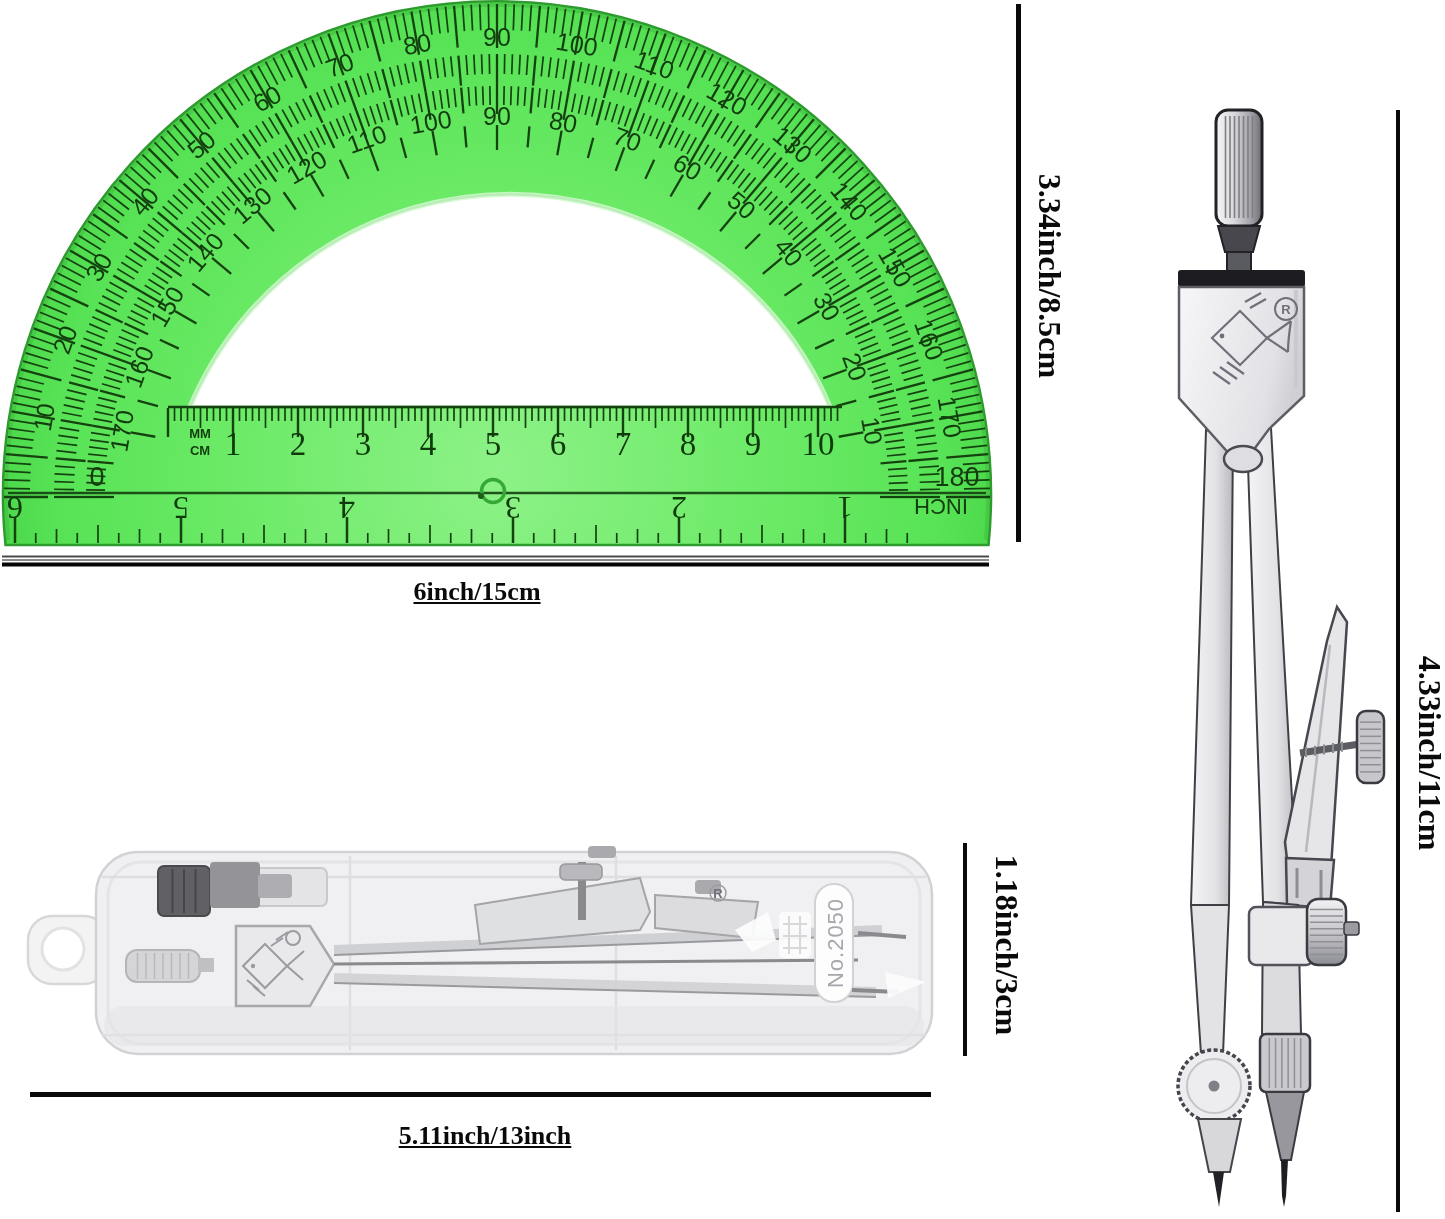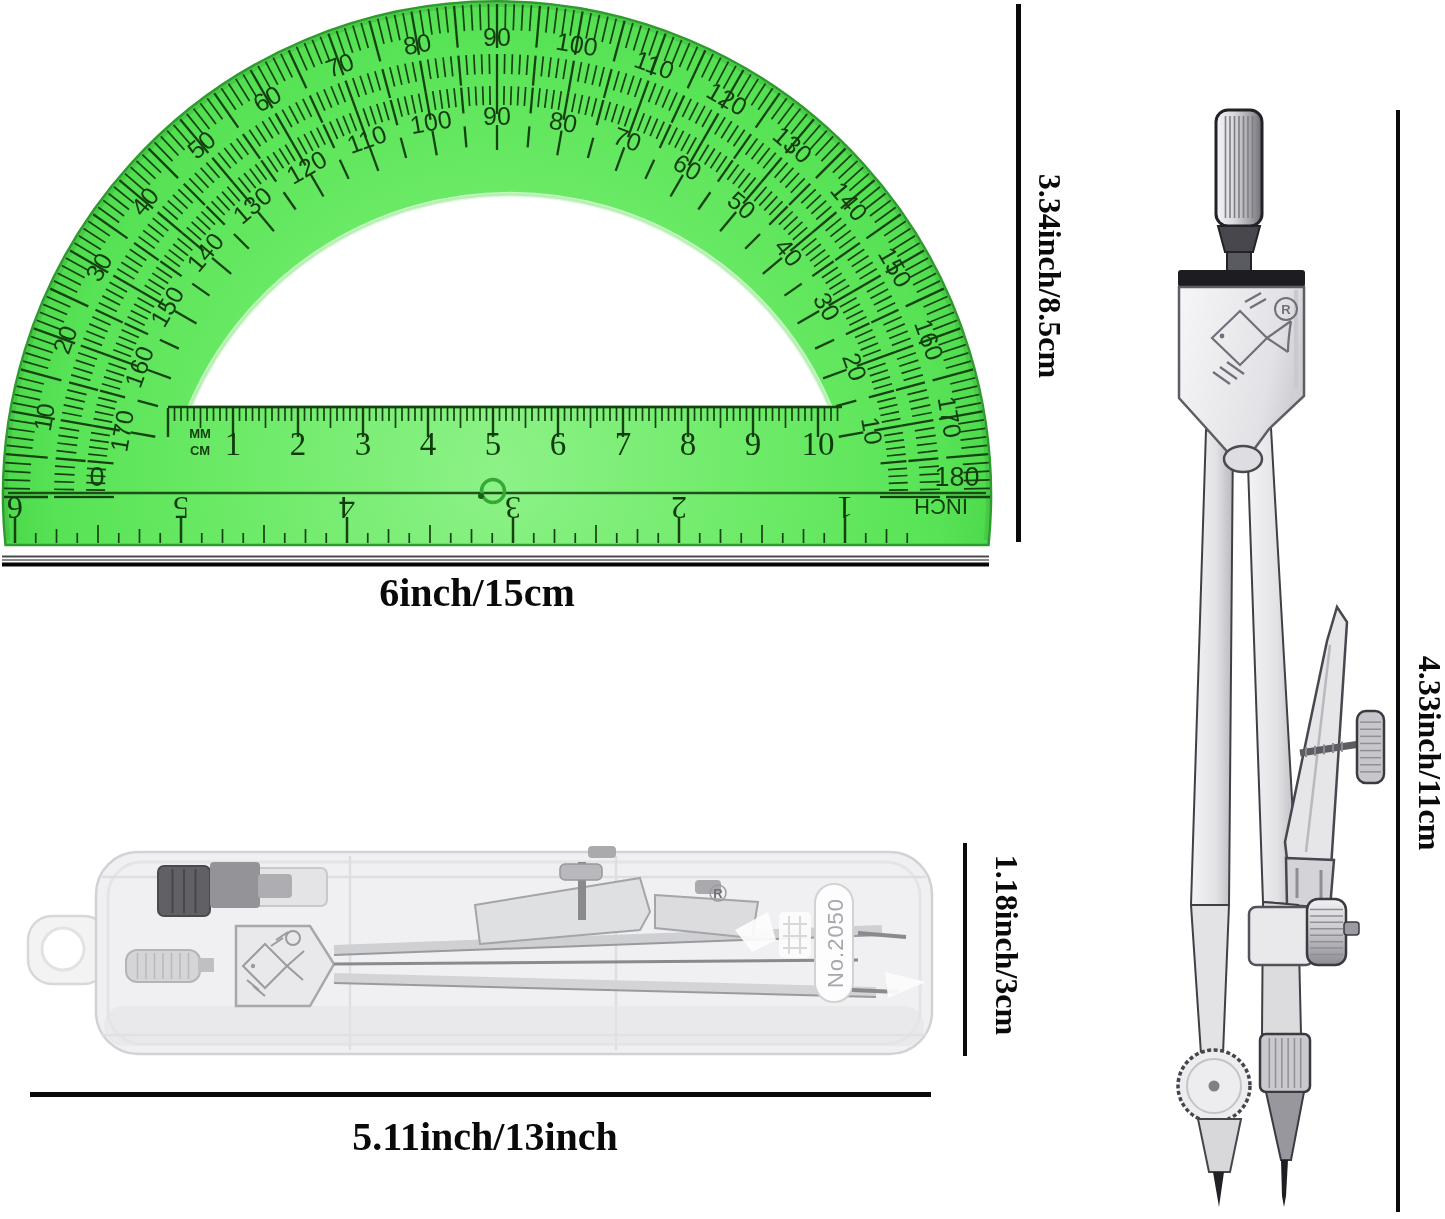--- a/index.html
+++ b/index.html
@@ -11,21 +11,21 @@
   .deg0{font-family:"Liberation Sans",sans-serif;font-size:27px;fill:#123c0e;}
   .cmnum{font-family:"Liberation Serif",serif;font-size:33px;fill:#0f3a0b;}
   .inchnum{font-family:"Liberation Serif",serif;font-size:32px;fill:#0f3a0b;}
   .unit-small{font-family:"Liberation Sans",sans-serif;font-size:13px;font-weight:700;fill:#123c0e;}
   .unit-inch{font-family:"Liberation Sans",sans-serif;font-size:22px;fill:#123c0e;}
   .sticker-text{font-family:"Liberation Sans",sans-serif;font-size:22px;fill:#a6a6ad;letter-spacing:1px;}
   .rmark{font-family:"Liberation Sans",sans-serif;font-size:13px;font-weight:700;fill:#70707a;text-anchor:middle;}
   .dim-line{position:absolute;background:#0a0a0a;}
   .dim-label{position:absolute;font:700 32px "Liberation Serif",serif;color:#0a0a0a;white-space:nowrap;transform:translate(-50%,-50%);}
   .dim-label.rot{transform:translate(-50%,-50%) rotate(90deg);}
-  .dim-label.big{font-size:40px;}
+  .dim-label.big{font-size:26px;text-decoration:underline;}
 </style>
 </head>
 <body>
 
 <div class="canvas">
 <svg id="scene" width="1445" height="1219" viewBox="0 0 1445 1219">
   <defs>
     <radialGradient id="greenG" gradientUnits="userSpaceOnUse" cx="500" cy="470" r="540">
       <stop offset="0" stop-color="#8df287"></stop>
       <stop offset="0.5" stop-color="#6cea67"></stop>

